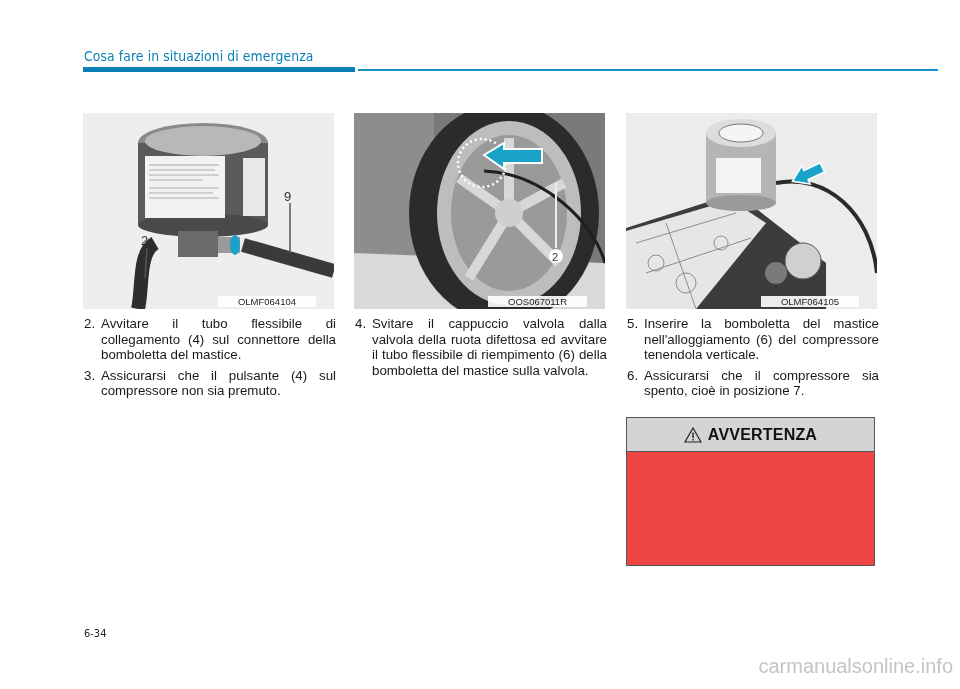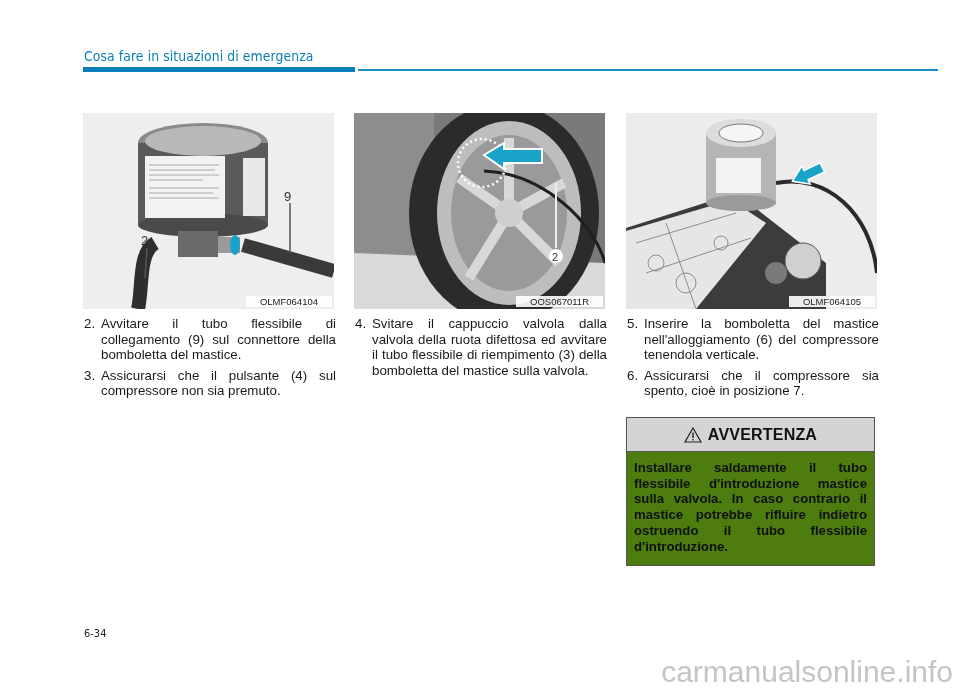--- a/index.html
+++ b/index.html
@@ -4,34 +4,34 @@
 <style>
   html, body { margin: 0; padding: 0; background: #ffffff; }
   body { width: 960px; height: 689px; position: relative; overflow: hidden; font-family: "Liberation Sans", sans-serif; color: #1a1a1a; }
 
   .section-title { position: absolute; left: 84px; top: 48px; font-family: "DejaVu Sans", sans-serif; font-size: 13.5px; color: #0a7fb8; letter-spacing: 0.1px; transform: scaleX(0.92); transform-origin: left; white-space: nowrap; }
   .bar-thick { position: absolute; left: 83px; top: 67px; width: 272px; height: 5px; background: #0a7fb8; }
   .bar-thin { position: absolute; left: 358px; top: 69px; width: 580px; height: 2px; background: #1a8ec8; }
 
   .figure { position: absolute; top: 113px; width: 251px; height: 196px; overflow: hidden; }
   .figure svg { position: absolute; left: 0; top: 0; }
-  .fig-code { position: absolute; right: 2px; bottom: 2px; font-size: 9.5px; color: #222; background: rgba(255,255,255,0.9); padding: 0 14px; line-height: 11px; }
+  .fig-code { position: absolute; right: 18px; bottom: 2px; font-size: 9.5px; color: #222; background: rgba(255,255,255,0.9); padding: 0 20px; line-height: 11px; }
 
   .steps { position: absolute; top: 316px; width: 252px; font-size: 13.3px; line-height: 15.5px; color: #1a1a1a; }
   .step { display: flex; text-align: justify; margin-bottom: 5px; }
   .step-num { width: 17px; flex: 0 0 17px; }
   .step-text { flex: 1; text-align: justify; text-align-last: left; }
 
-  .warning { position: absolute; left: 626px; top: 417px; width: 249px; height: 149px; border: 1.5px solid #555; box-sizing: border-box; background: #4d7c0f; }
+  .warning { position: absolute; left: 626px; top: 417px; width: 249px; height: 149px; border: 1.5px solid #555; box-sizing: border-box; background: #ef4444; }
   .warning-head { height: 33px; background: #d4d4d4; border-bottom: 1.5px solid #555; display: flex; align-items: center; justify-content: center; gap: 6px; }
   .warning-title { font-weight: bold; font-size: 16px; color: #111; letter-spacing: 0.2px; }
   .warning-body { padding: 8px 7px 0 7px; font-weight: bold; font-size: 13.2px; line-height: 15.7px; color: #111; text-align: justify; }
 
   .page-num { position: absolute; left: 84px; top: 627px; font-family: "DejaVu Sans", sans-serif; font-size: 11px; color: #222; transform: scaleX(0.9); transform-origin: left; }
-  .watermark { position: absolute; right: 7px; top: 655px; font-size: 30px; color: #c4c4c4; letter-spacing: 0px; }
+  .watermark { position: absolute; right: 7px; top: 655px; font-size: 20px; color: #c4c4c4; letter-spacing: 0px; }
 </style>
 </head>
 <body>
 
 <div class="section-title">Cosa fare in situazioni di emergenza</div>
 <div class="bar-thick"></div>
 <div class="bar-thin"></div>
 
 <div class="figure" style="left:83px;">
   <svg width="251" height="196" viewBox="0 0 251 196">
@@ -127,32 +127,32 @@
     <rect x="90" y="45" width="45" height="35" fill="#f3f3f3"></rect>
 
     <path d="M165 62 L 180 52 L 180 57 L 198 57 L 198 67 L 180 67 L 180 72 Z" transform="rotate(-25 180 62)" fill="#1aa3c8" stroke="#fff" stroke-width="1.5"></path>
   </svg>
   <span class="fig-code">OLMF064105</span>
 </div>
 
 <div class="steps" style="left:84px;">
   <div class="step">
     <span class="step-num">2.</span>
-    <span class="step-text">Avvitare il tubo flessibile di collegamento (9) sul connettore della bomboletta del mastice.</span>
+    <span class="step-text">Avvitare il tubo flessibile di collegamento (4) sul connettore della bomboletta del mastice.</span>
   </div>
   <div class="step">
     <span class="step-num">3.</span>
     <span class="step-text">Assicurarsi che il pulsante (4) sul compressore non sia premuto.</span>
   </div>
 </div>
 
 <div class="steps" style="left:355px;">
   <div class="step">
     <span class="step-num">4.</span>
-    <span class="step-text">Svitare il cappuccio valvola dalla valvola della ruota difettosa ed avvitare il tubo flessibile di riempimento (3) della bomboletta del mastice sulla valvola.</span>
+    <span class="step-text">Svitare il cappuccio valvola dalla valvola della ruota difettosa ed avvitare il tubo flessibile di riempimento (6) della bomboletta del mastice sulla valvola.</span>
   </div>
 </div>
 
 <div class="steps" style="left:627px;">
   <div class="step">
     <span class="step-num">5.</span>
     <span class="step-text">Inserire la bomboletta del mastice nell'alloggiamento (6) del compressore tenendola verticale.</span>
   </div>
   <div class="step">
     <span class="step-num">6.</span>
@@ -162,17 +162,16 @@
 
 <div class="warning">
   <div class="warning-head">
     <svg width="18" height="16" viewBox="0 0 18 16">
       <path d="M9 1 L 17 15 L 1 15 Z" fill="none" stroke="#222" stroke-width="1.2"></path>
       <rect x="8.3" y="5.5" width="1.4" height="5.5" fill="#222"></rect>
       <rect x="8.3" y="12" width="1.4" height="1.5" fill="#222"></rect>
     </svg>
     <span class="warning-title">AVVERTENZA</span>
   </div>
-  <div class="warning-body">Installare saldamente il tubo flessibile d'introduzione mastice sulla valvola. In caso contrario il mastice potrebbe rifluire indietro ostruendo il tubo flessibile d'introduzione.</div>
 </div>
 
 <div class="page-num">6-34</div>
 <div class="watermark">carmanualsonline.info</div>
 
 </body></html>

